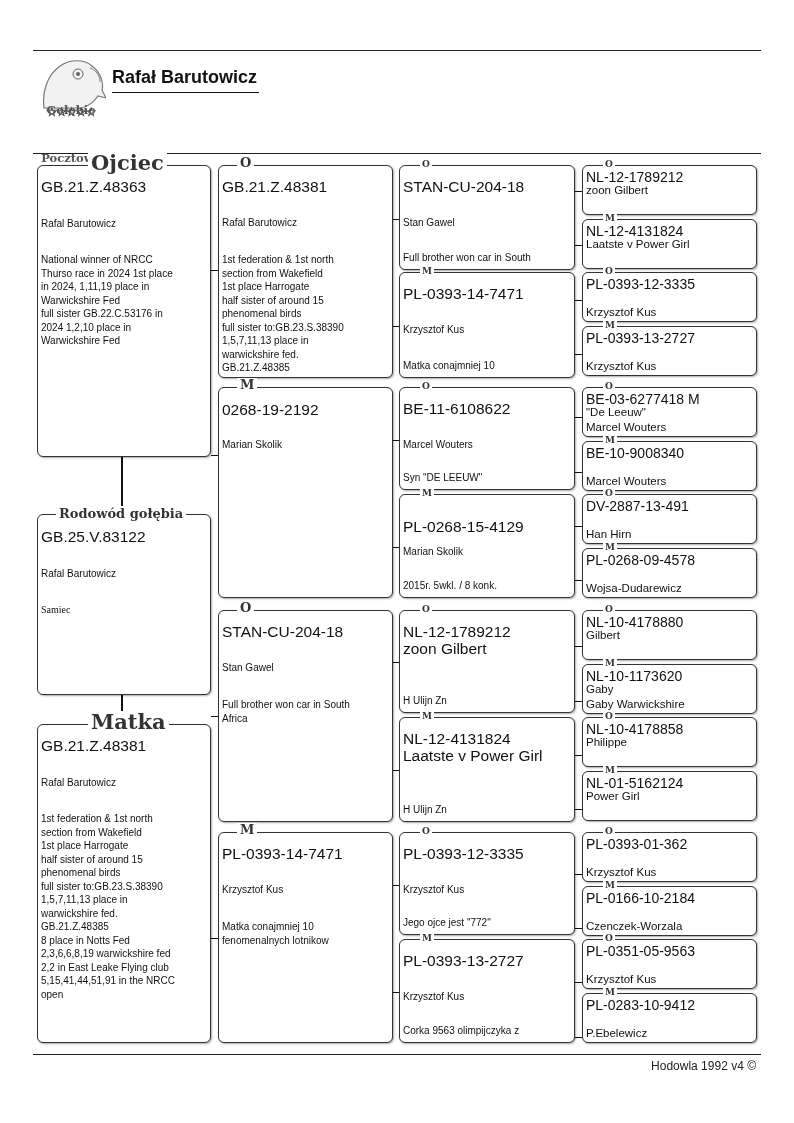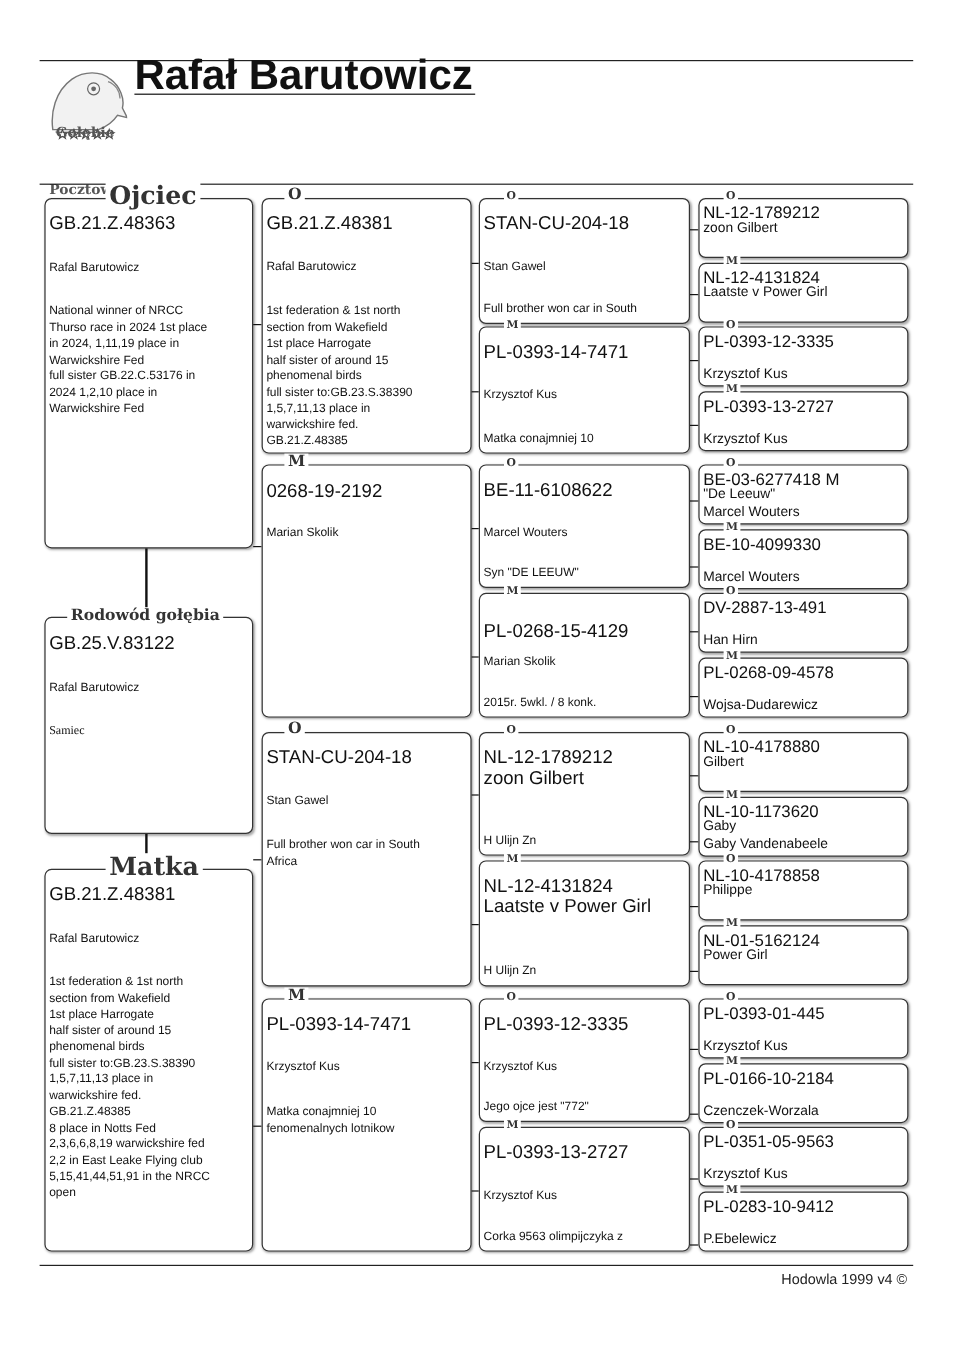--- a/index.html
+++ b/index.html
@@ -1,20 +1,20 @@
 <!DOCTYPE html>
 <html><head>
 <meta charset="utf-8">
 <style>
   html,body{margin:0;padding:0;background:#fff;}
   body{width:794px;height:1123px;position:relative;overflow:hidden;font-family:"Liberation Sans",sans-serif;color:#111;}
   .hline{position:absolute;height:1px;background:#222;}
   .logo{position:absolute;left:36px;top:56px;width:70px;height:92px;}
   .logo-text{position:absolute;left:0;width:70px;text-align:center;font-family:"DejaVu Serif",serif;font-weight:bold;color:#555;font-size:11.5px;line-height:13px;}
-  .title{position:absolute;left:112px;top:48px;font-size:35px;font-weight:bold;border-bottom:1.5px solid #111;line-height:30px;padding-right:2px;}
+  .title{position:absolute;left:112px;top:62px;font-size:18px;font-weight:bold;border-bottom:1.5px solid #111;line-height:30px;padding-right:2px;}
   .box{position:absolute;border:1px solid #333;border-radius:6px;box-shadow:1px 1px 2px #aaa;background:#fff;box-sizing:border-box;}
   .legend{position:absolute;top:-9px;left:12px;background:#fff;padding:0 3px;font-family:"DejaVu Serif",serif;font-weight:bold;color:#333;line-height:14px;}
   .legend.big{top:-14px;font-size:21px;line-height:22px;left:50px;}
   .legend.mid{top:-9px;font-size:13px;line-height:15px;left:18px;}
   .legend.sm{font-size:13px;top:-10px;left:18px;}
   .legend.xs{font-size:9px;top:-7px;left:20px;line-height:10px;padding:0 2px;}
   .ring{position:absolute;left:3px;font-size:15.5px;line-height:18px;white-space:nowrap;}
   .owner{position:absolute;left:3px;font-size:10px;line-height:17px;white-space:nowrap;}
   .note{position:absolute;left:3px;right:3px;font-size:10px;line-height:13.5px;white-space:pre-line;}
   .c4 .ring{font-size:14px;line-height:16px;top:3px;}
@@ -224,21 +224,21 @@
       <div class="own">Krzysztof Kus</div>
     </div>
     <div class="box c4" style="left: 582px; top: 387px; width: 175px; height: 50px;">
       <div class="legend xs">O</div>
       <div class="ring">BE-03-6277418 M</div>
       <div class="sub">"De Leeuw"</div>
       <div class="own">Marcel Wouters</div>
     </div>
     <div class="box c4" style="left: 582px; top: 441px; width: 175px; height: 50px;">
       <div class="legend xs">M</div>
-      <div class="ring">BE-10-4099330</div>
+      <div class="ring">BE-10-9008340</div>
       <div class="own">Marcel Wouters</div>
     </div>
     <div class="box c4" style="left: 582px; top: 494px; width: 175px; height: 50px;">
       <div class="legend xs">O</div>
       <div class="ring">DV-2887-13-491</div>
       <div class="own">Han Hirn</div>
     </div>
     <div class="box c4" style="left: 582px; top: 548px; width: 175px; height: 50px;">
       <div class="legend xs">M</div>
       <div class="ring">PL-0268-09-4578</div>
@@ -246,48 +246,48 @@
     </div>
     <div class="box c4" style="left: 582px; top: 610px; width: 175px; height: 50px;">
       <div class="legend xs">O</div>
       <div class="ring">NL-10-4178880</div>
       <div class="sub">Gilbert</div>
     </div>
     <div class="box c4" style="left: 582px; top: 664px; width: 175px; height: 50px;">
       <div class="legend xs">M</div>
       <div class="ring">NL-10-1173620</div>
       <div class="sub">Gaby</div>
-      <div class="own">Gaby Vandenabeele</div>
+      <div class="own">Gaby Warwickshire</div>
     </div>
     <div class="box c4" style="left: 582px; top: 717px; width: 175px; height: 50px;">
       <div class="legend xs">O</div>
       <div class="ring">NL-10-4178858</div>
       <div class="sub">Philippe</div>
     </div>
     <div class="box c4" style="left: 582px; top: 771px; width: 175px; height: 50px;">
       <div class="legend xs">M</div>
       <div class="ring">NL-01-5162124</div>
       <div class="sub">Power Girl</div>
     </div>
     <div class="box c4" style="left: 582px; top: 832px; width: 175px; height: 50px;">
       <div class="legend xs">O</div>
-      <div class="ring">PL-0393-01-445</div>
+      <div class="ring">PL-0393-01-362</div>
       <div class="own">Krzysztof Kus</div>
     </div>
     <div class="box c4" style="left: 582px; top: 886px; width: 175px; height: 50px;">
       <div class="legend xs">M</div>
       <div class="ring">PL-0166-10-2184</div>
       <div class="own">Czenczek-Worzala</div>
     </div>
     <div class="box c4" style="left: 582px; top: 939px; width: 175px; height: 50px;">
       <div class="legend xs">O</div>
       <div class="ring">PL-0351-05-9563</div>
       <div class="own">Krzysztof Kus</div>
     </div>
     <div class="box c4" style="left: 582px; top: 993px; width: 175px; height: 50px;">
       <div class="legend xs">M</div>
       <div class="ring">PL-0283-10-9412</div>
       <div class="own">P.Ebelewicz</div>
     </div>
   </div>
 
 <div class="hline" style="left:33px;top:1054px;width:728px;"></div>
-<div class="footer">Hodowla 1999 v4 ©</div>
+<div class="footer">Hodowla 1992 v4 ©</div>
 
 </body></html>

